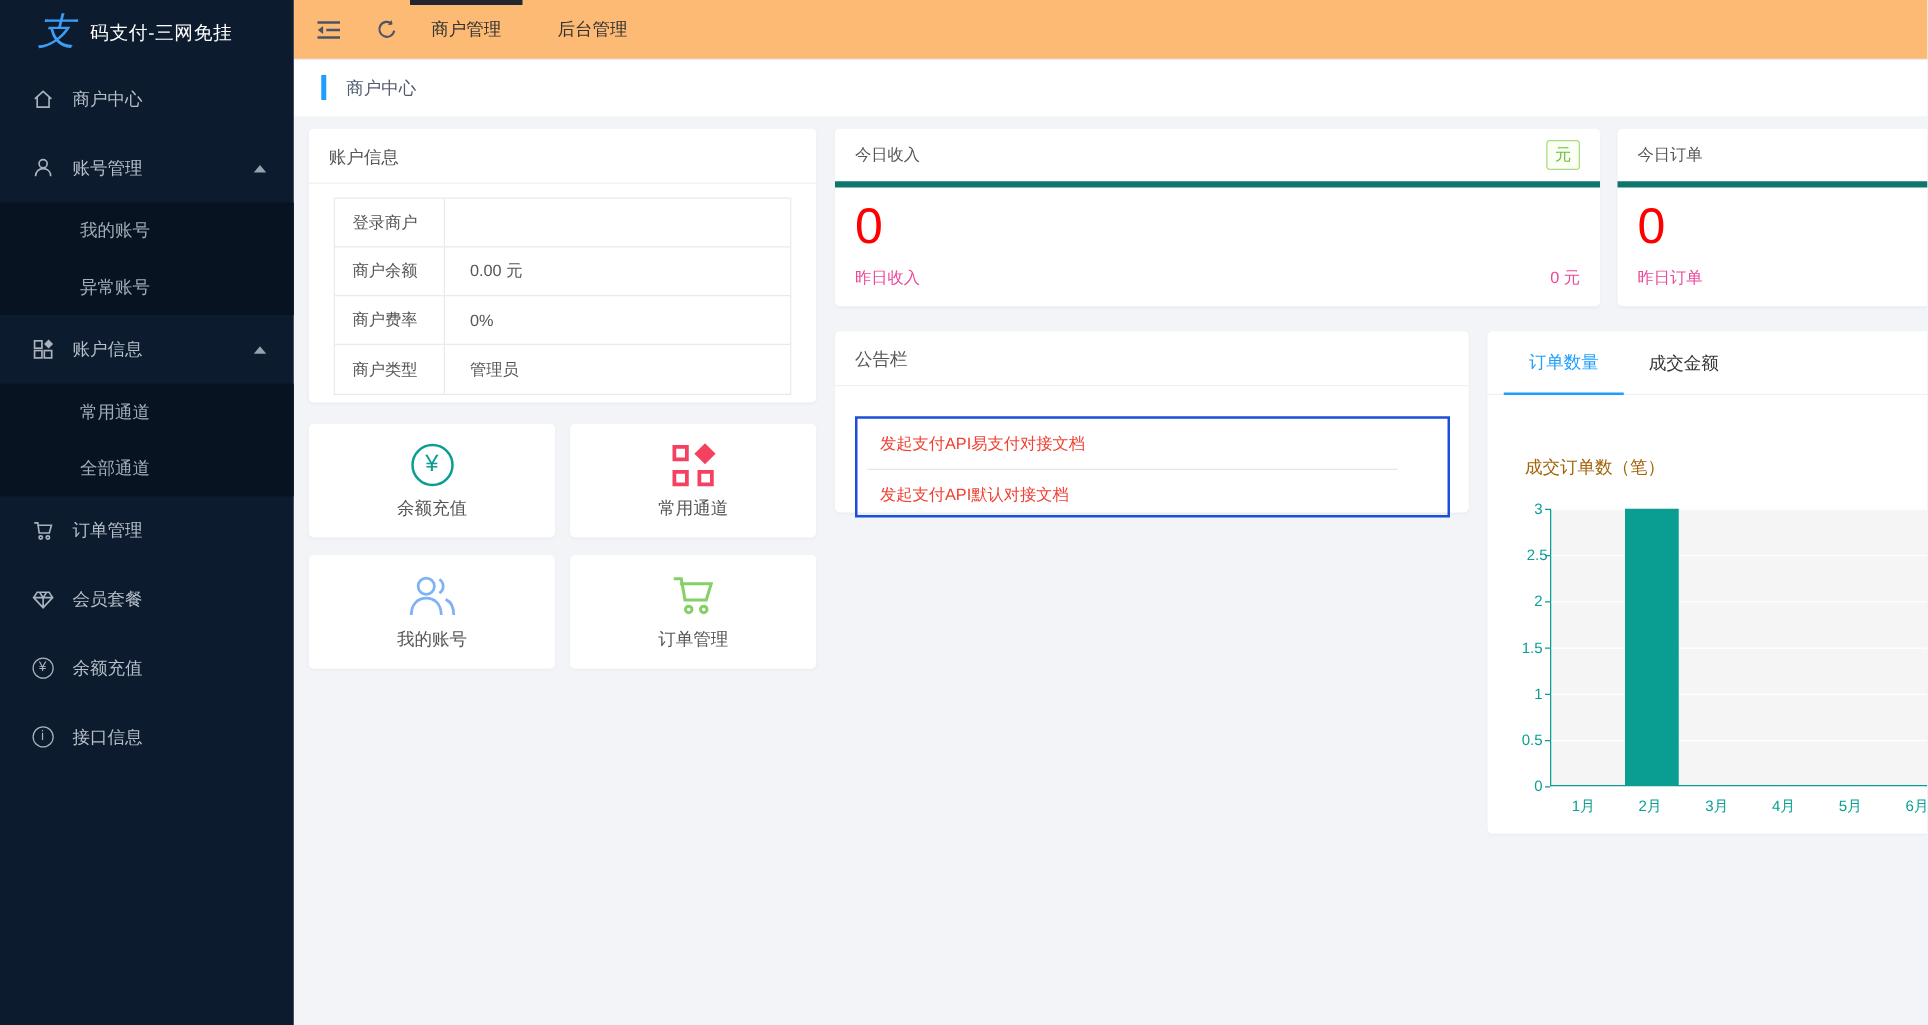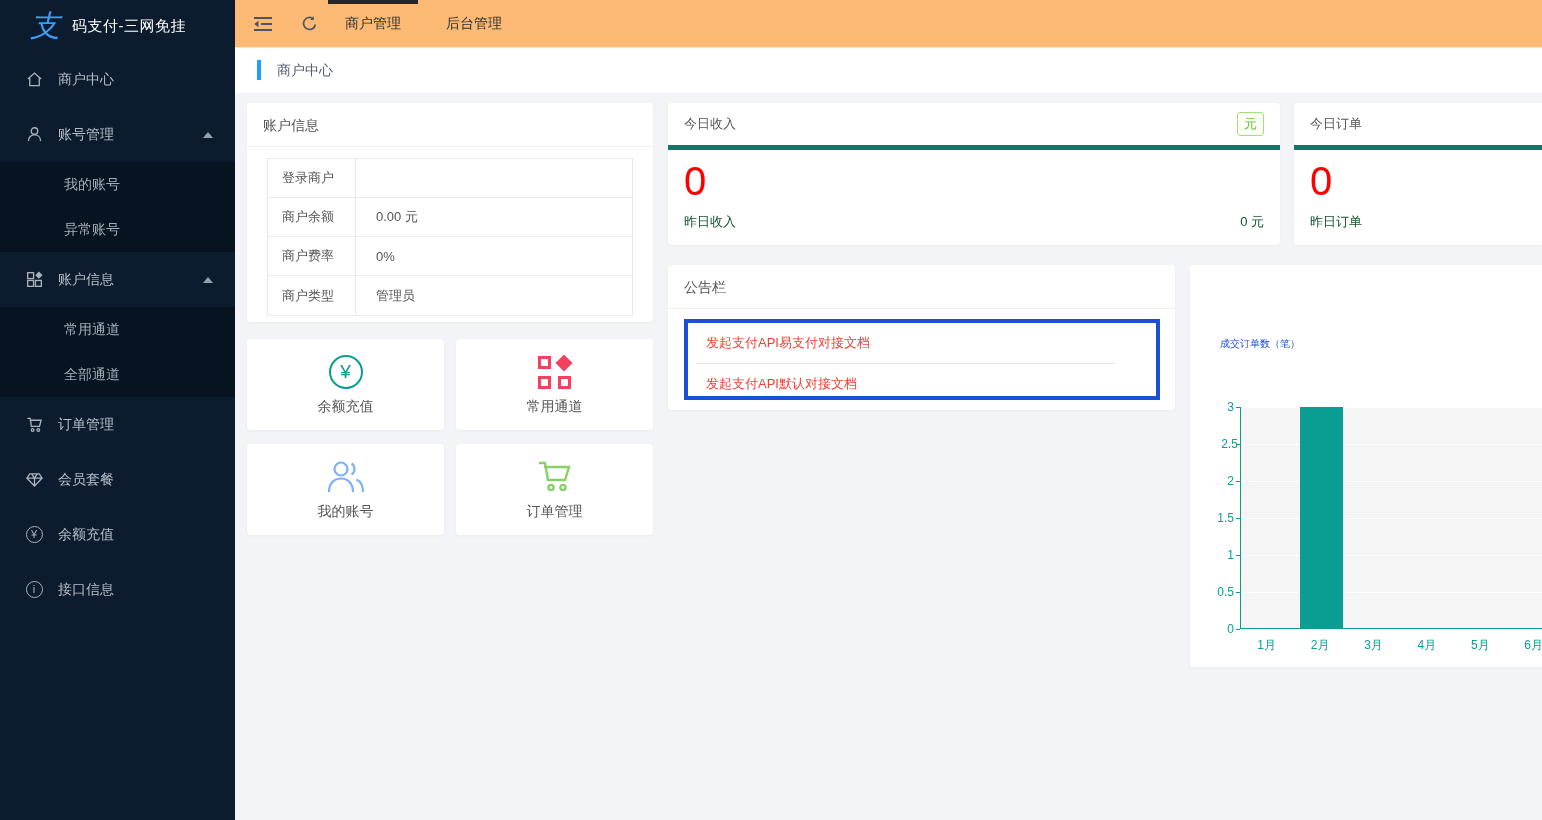--- a/index.html
+++ b/index.html
@@ -41,24 +41,24 @@
   .acct-row { display:flex; height:39px; border-bottom:1px solid #e7eaee; font-size:13px; }
   .acct-row:last-child { border-bottom:none; }
   .acct-label { width:88px; border-right:1px solid #e7eaee; display:flex; align-items:center; padding-left:14px; color:#555; }
   .acct-value { flex:1; display:flex; align-items:center; padding-left:20px; color:#555; }
 
   #card-income { left:668px; top:103px; width:612px; height:142px; }
   #card-orders { left:1294px; top:103px; width:248px; height:142px; border-top-right-radius:0; border-bottom-right-radius:0; }
   .stat-header { height:47px; padding:0 16px; border-bottom:5px solid #0f766e; display:flex; align-items:center; justify-content:space-between; font-size:13px; color:#555; }
   .unit-badge { border:1px solid #a9dd81; background:#fbfff4; color:#67c23a; font-size:13px; line-height:22px; padding:0 6px; border-radius:3px; }
   .stat-value { position:absolute; left:16px; top:57px; font-size:40px; line-height:42px; color:var(--alert-red); }
-  .stat-footer { position:absolute; left:16px; right:16px; top:110px; display:flex; justify-content:space-between; font-size:13px; color:#14532d; }
+  .stat-footer { position:absolute; left:16px; right:16px; top:110px; display:flex; justify-content:space-between; font-size:13px; color:#ec4899; }
 
   #card-notice { left:668px; top:265px; width:507px; height:145px; }
-  .notice-box { position:absolute; left:16px; top:54px; width:476px; height:81px; border:4px solid #1d4ed8; }
+  .notice-box { position:absolute; left:16px; top:68px; width:476px; height:81px; border:2px solid #1d4ed8; }
   .notice-link { height:40px; display:flex; align-items:center; padding-left:18px; color:var(--link-red); font-size:13px; cursor:pointer; }
   .notice-div { height:1px; background:#e6e6e6; margin:0 40px 0 8px; }
 
   
   .quick-card { width:197px; height:91px; text-align:center; cursor:pointer; }
   #quick-0 { left:247px; top:339px; } #quick-1 { left:456px; top:339px; }
   #quick-2 { left:247px; top:444px; } #quick-3 { left:456px; top:444px; }
   .q-ico { height:40px; margin-top:13px; display:flex; align-items:center; justify-content:center; }
   .q-label { margin-top:6px; font-size:14px; color:#555; }
   .yuan-circle { width:34px; height:34px; border:2px solid var(--teal); border-radius:50%; color:var(--teal); font-size:19px; line-height:30px; text-align:center; }
@@ -66,21 +66,21 @@
   .chan-ico .sq { position:absolute; width:13px; height:13px; border:3px solid var(--channel-pink); }
   .chan-ico .sq.tl { left:0; top:0; } .chan-ico .sq.bl { left:0; bottom:0; } .chan-ico .sq.br { right:0; bottom:0; }
   .chan-ico .dm { position:absolute; right:1px; top:1px; width:12px; height:12px; background:var(--channel-pink); transform:rotate(45deg); }
 
   
   #card-chart { left:1190px; top:265px; width:352px; height:402px; border-top-right-radius:0; border-bottom-right-radius:0; overflow:hidden; }
   .chart-tabs { position:relative; height:51px; border-bottom:1px solid #f0f0f0; }
   .chart-tab { position:absolute; top:0; height:51px; width:96px; display:flex; align-items:center; justify-content:center; font-size:14px; color:#333; cursor:pointer; }
   .chart-tab.t0 { left:13px; } .chart-tab.t1 { left:109px; }
   .chart-tab.active { color:var(--accent-blue); border-bottom:2px solid var(--accent-blue); }
-  .chart-title { position:absolute; left:30px; top:72px; font-size:10px; color:#1d4ed8; }
+  .chart-title { position:absolute; left:30px; top:100px; font-size:14px; color:#a16207; }
   .chart-area { position:absolute; left:0; top:142px; width:352px; height:260px; }
   .plot { position:absolute; left:50px; top:0; width:302px; height:222px; background:#f5f5f5; border-left:1px solid var(--teal); border-bottom:1px solid var(--teal); overflow:hidden; }
   .gridline { position:absolute; left:0; width:100%; height:1px; background:#ffffff; }
   .bar { position:absolute; bottom:0; background:var(--teal); }
   .ytick { position:absolute; right:58px; width:40px; text-align:right; font-size:12px; color:var(--teal); transform:translateY(-50%); }
   .ytick-mark { position:absolute; left:46px; width:4px; height:1px; background:var(--teal); }
   .xlabel { position:absolute; top:230px; width:40px; text-align:center; font-size:12px; color:var(--teal); }
 </style>
 </head>
 <body>
@@ -280,20 +280,24 @@
     <svg width="40" height="36" viewBox="0 0 40 36" fill="none" stroke="#86d068" stroke-width="2.4">
       <path d="M4,4 h6 l3,17 h17 l4,-13 h-25"></path>
       <circle cx="16" cy="28.5" r="2.6"></circle>
       <circle cx="28" cy="28.5" r="2.6"></circle>
     </svg>
   </div>
   <div class="q-label">订单管理</div>
 </div>
 
 <div class="card" id="card-chart">
+  <div class="chart-tabs">
+    <div class="chart-tab t0 active">订单数量</div>
+    <div class="chart-tab t1">成交金额</div>
+  </div>
   <div class="chart-title">成交订单数（笔）</div>
   <div class="chart-area">
     <div class="plot">
         <div class="gridline" style="top: 185px;"></div>
         <div class="gridline" style="top: 148px;"></div>
         <div class="gridline" style="top: 111px;"></div>
         <div class="gridline" style="top: 74px;"></div>
         <div class="gridline" style="top: 37px;"></div>
         <div class="gridline" style="top: 0px;"></div>
         <div class="bar" style="left: 58.6px; width: 43px; height: 222px;"></div>

